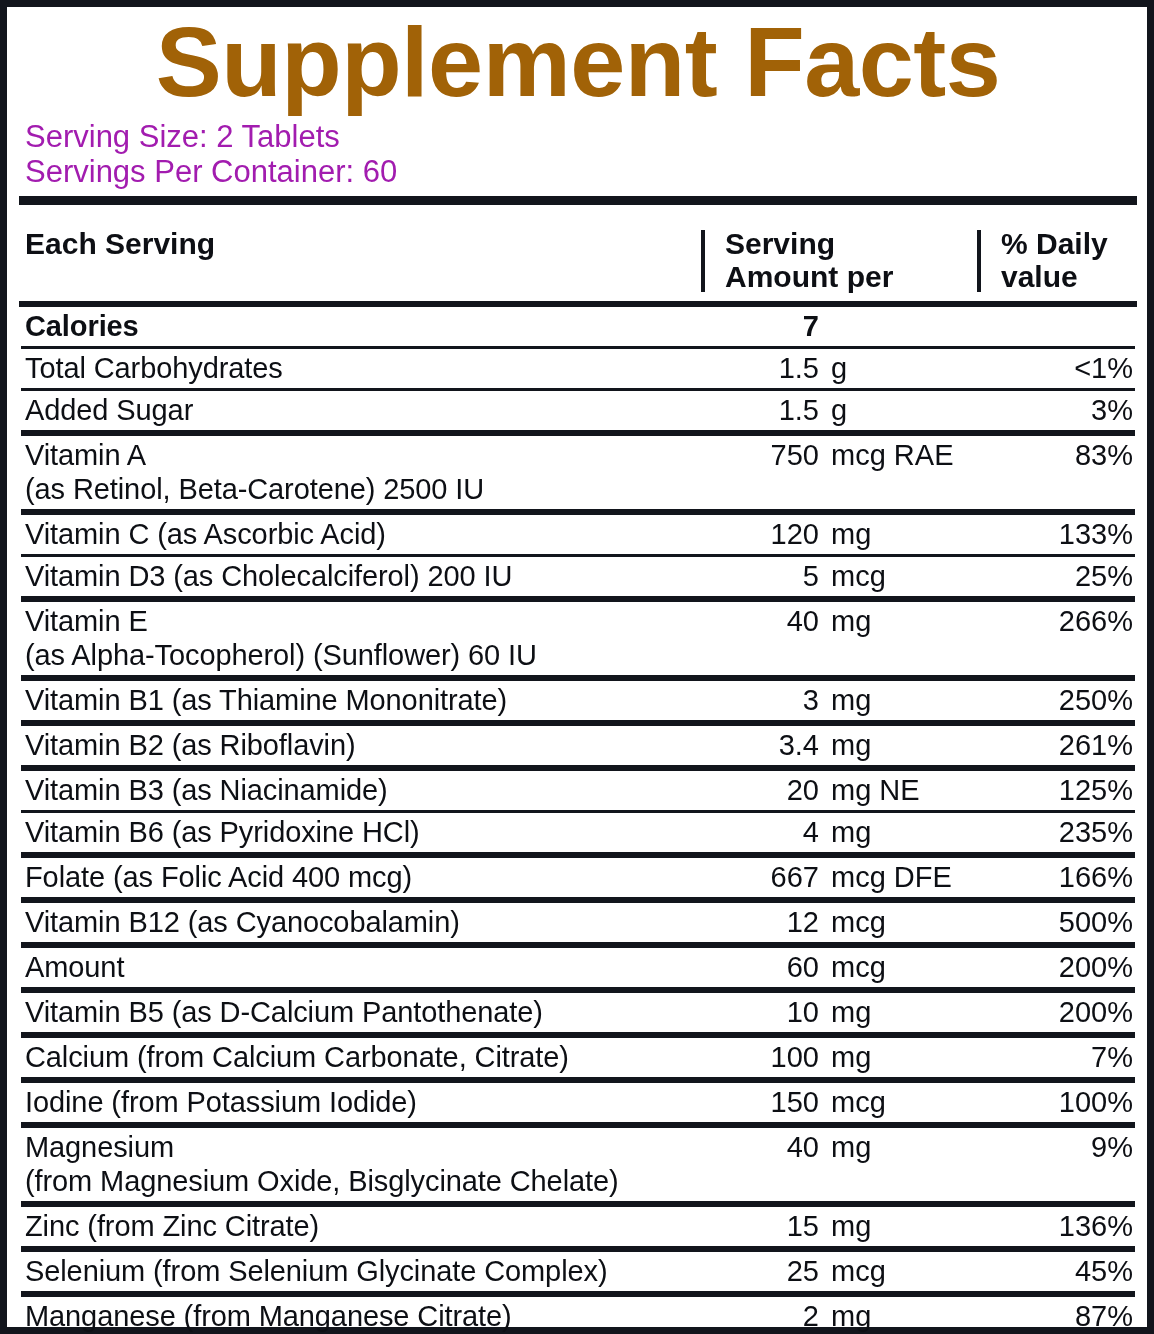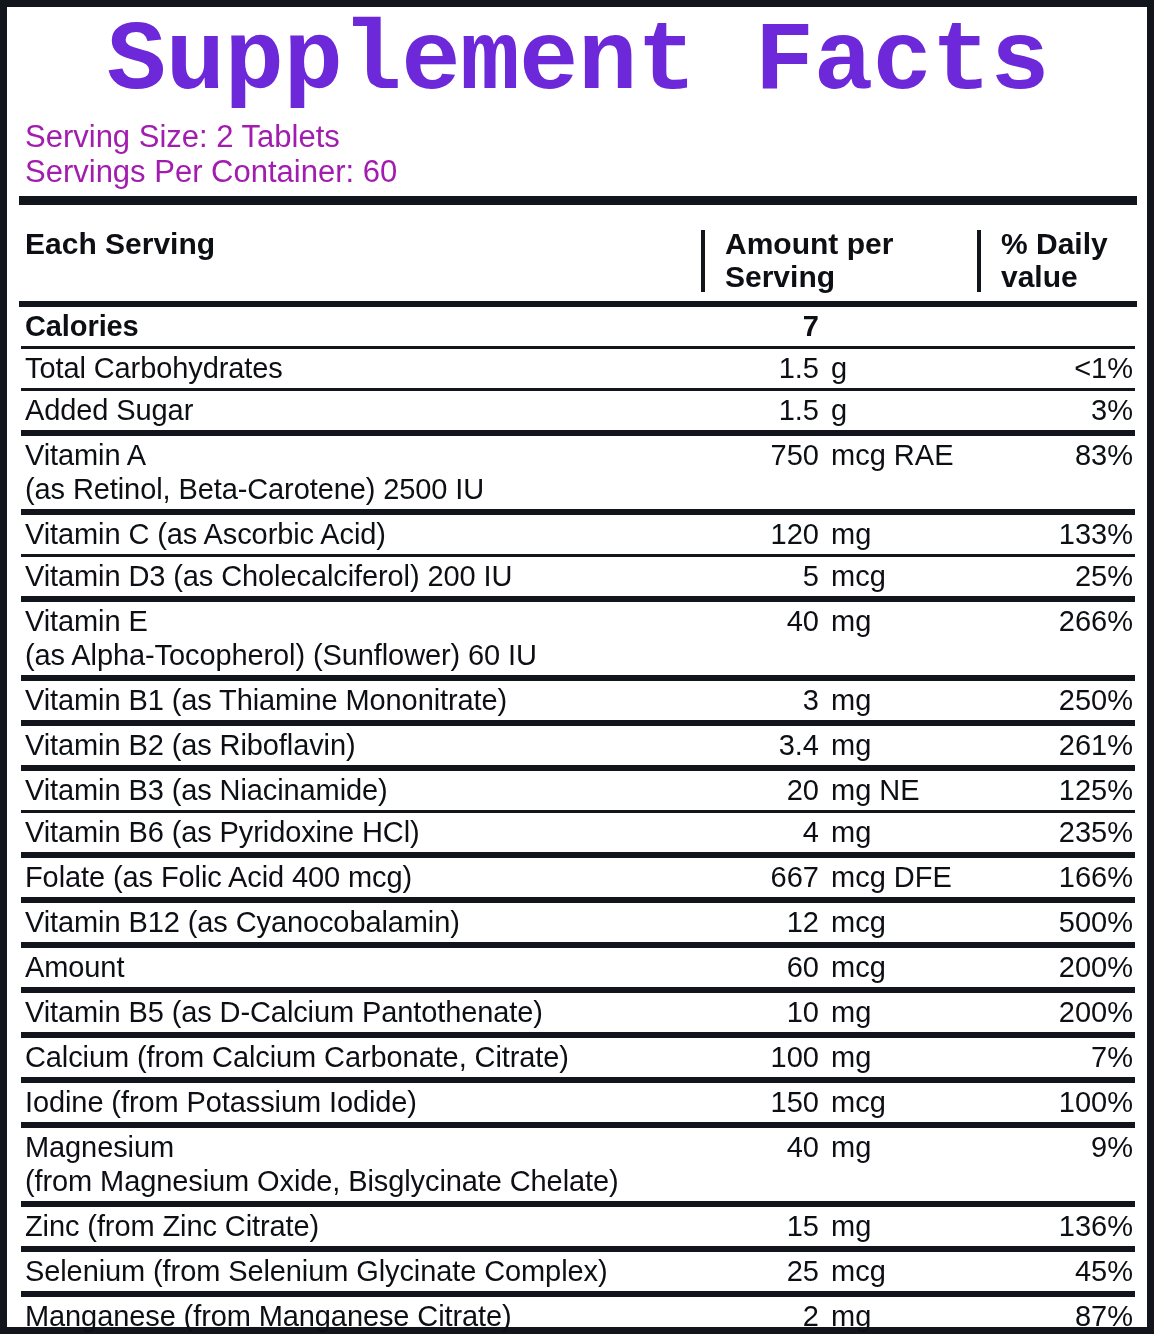--- a/index.html
+++ b/index.html
@@ -21,27 +21,27 @@
     position: relative;
     width: 1154px;
     height: 1334px;
     background: #ffffff;
     border: 7px solid #12151c;
     padding: 3px 10px 6px 12px;
   }
 
   
   .title {
-    font-family: Liberation Mono, monospace;
+    font-family: Liberation Sans, sans-serif;
     font-weight: bold;
     font-size: 99px;
     line-height: 1.02;
     letter-spacing: -0.5px;
     text-align: center;
-    color: #6d28d9;
+    color: #a16207;
     padding: 2px 0 0 0;
     white-space: nowrap;
   }
 
   
   .serving-block {
     padding: 6px 0 2px 6px;
   }
   .serving-line {
     font-size: 31px;
@@ -175,22 +175,22 @@
     <div class="serving-line">Servings Per Container: 60</div>
   </div>
 
   <div class="rule-heavy"></div>
 
   <div class="col-header">
     <div class="ch-name">
       <div>Each Serving</div>
     </div>
     <div class="ch-amt">
+      <div>Serving</div>
       <div>Amount per</div>
-      <div>Serving</div>
     </div>
     <div class="ch-dv">
       <div>% Daily</div>
       <div>value</div>
     </div>
   </div>
 
   <div class="rule-medium"></div>
 
   <div class="rows" id="rows-container">

